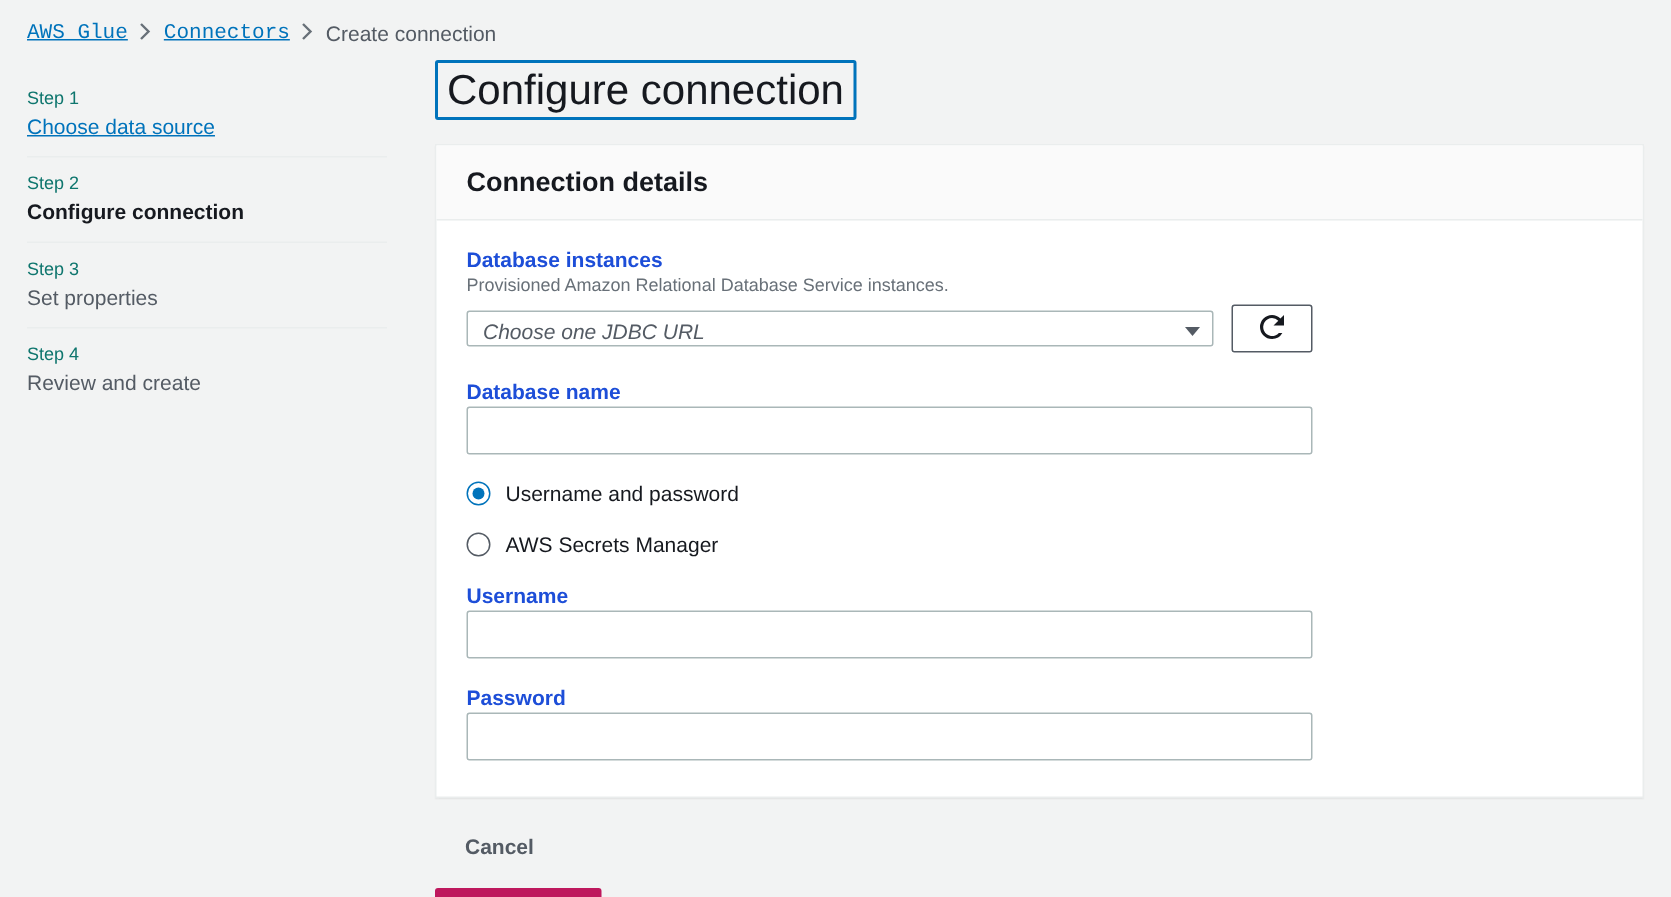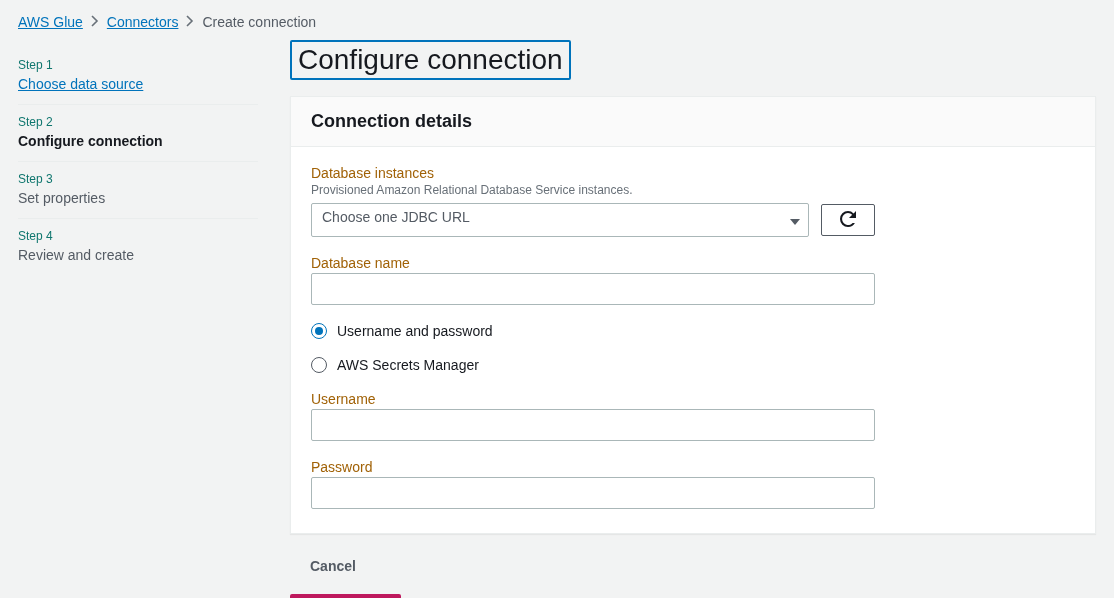--- a/index.html
+++ b/index.html
@@ -12,21 +12,21 @@
       height: 598px;
       overflow: hidden;
     }
     .breadcrumb {
       padding: 14px 18px 10px;
       display: flex;
       align-items: center;
       gap: 6px;
       font-size: 14px;
     }
-    .breadcrumb a { color: #0073bb; text-decoration: underline; cursor: pointer; }
+    .breadcrumb a { color: #0073bb; text-decoration: underline; cursor: pointer; font-family: Liberation Mono, monospace; }
     .breadcrumb .sep { color: #687078; padding: 0 2px; }
     .breadcrumb .current { color: #545b64; }
 
     .layout {
       display: flex;
       padding: 0 18px;
       gap: 32px;
     }
     .sidebar {
       width: 240px;
@@ -68,44 +68,45 @@
       border-bottom: 1px solid #eaeded;
       font-size: 18px;
       font-weight: 700;
       background: #fafafa;
     }
     .panel-body {
       padding: 18px 20px 24px;
     }
     .field { margin-bottom: 18px; }
     .field:last-child { margin-bottom: 0; }
-    .field-label { font-size: 14px; color: #a16207; margin-bottom: 2px; font-weight: 400; }
+    .field-label { font-size: 14px; color: #1d4ed8; margin-bottom: 2px; font-weight: 700; }
     .field-desc { font-size: 12px; color: #687078; margin-bottom: 6px; }
 
     .input, .select {
       width: 100%;
       height: 32px;
       border: 1px solid #aab7b8;
       border-radius: 2px;
       padding: 4px 8px;
       font-size: 14px;
       background: #fff;
     }
     .select-row { display: flex; gap: 12px; align-items: center; }
     .select-wrap {
       position: relative;
       flex: 1;
       max-width: 498px;
     }
     .select-display {
-      height: 34px;
+      height: 24px;
       border: 1px solid #aab7b8;
       border-radius: 2px;
       padding: 5px 28px 5px 10px;
       font-size: 14px;
+      font-style: italic;
       color: #545b64;
       cursor: pointer;
       background: #fff;
       position: relative;
     }
     .select-display .caret {
       position: absolute;
       right: 8px;
       top: 50%;
       transform: translateY(-50%);

